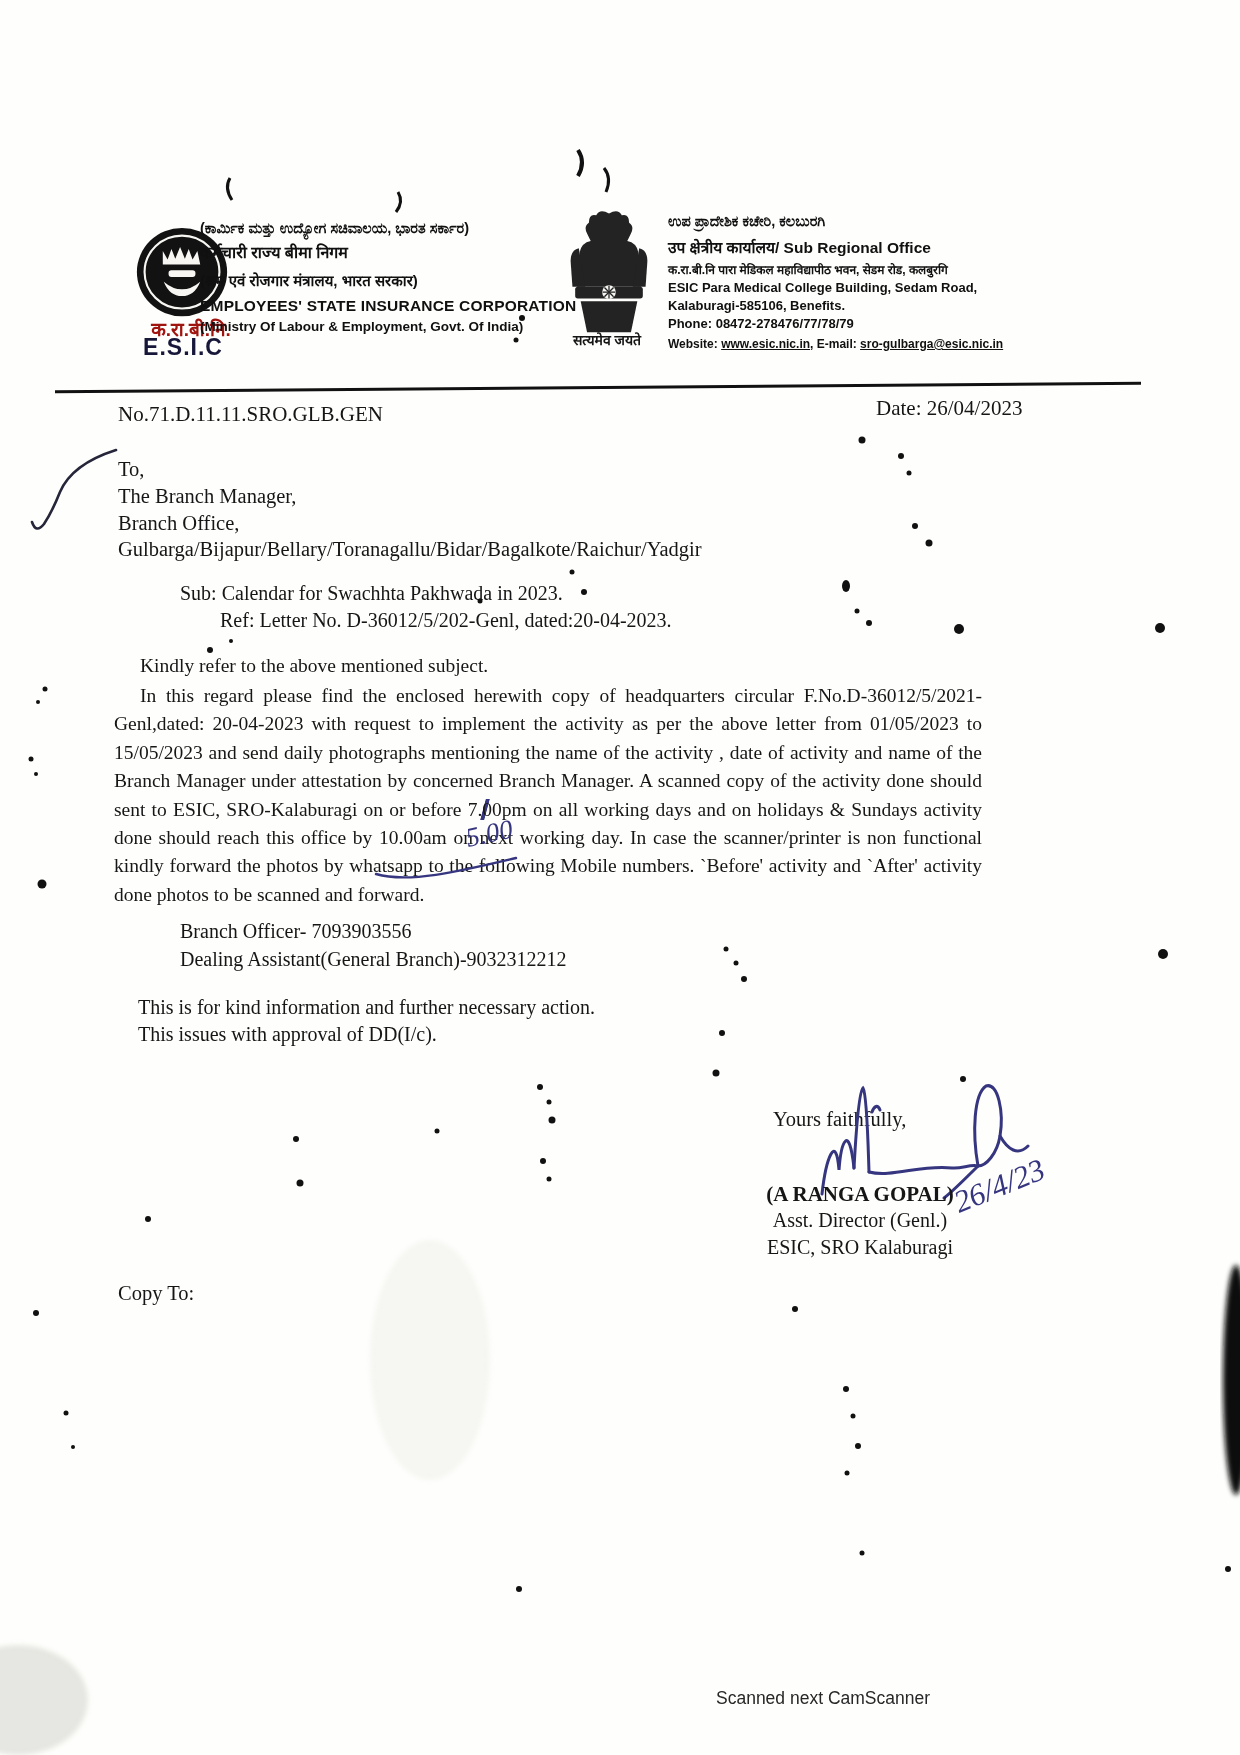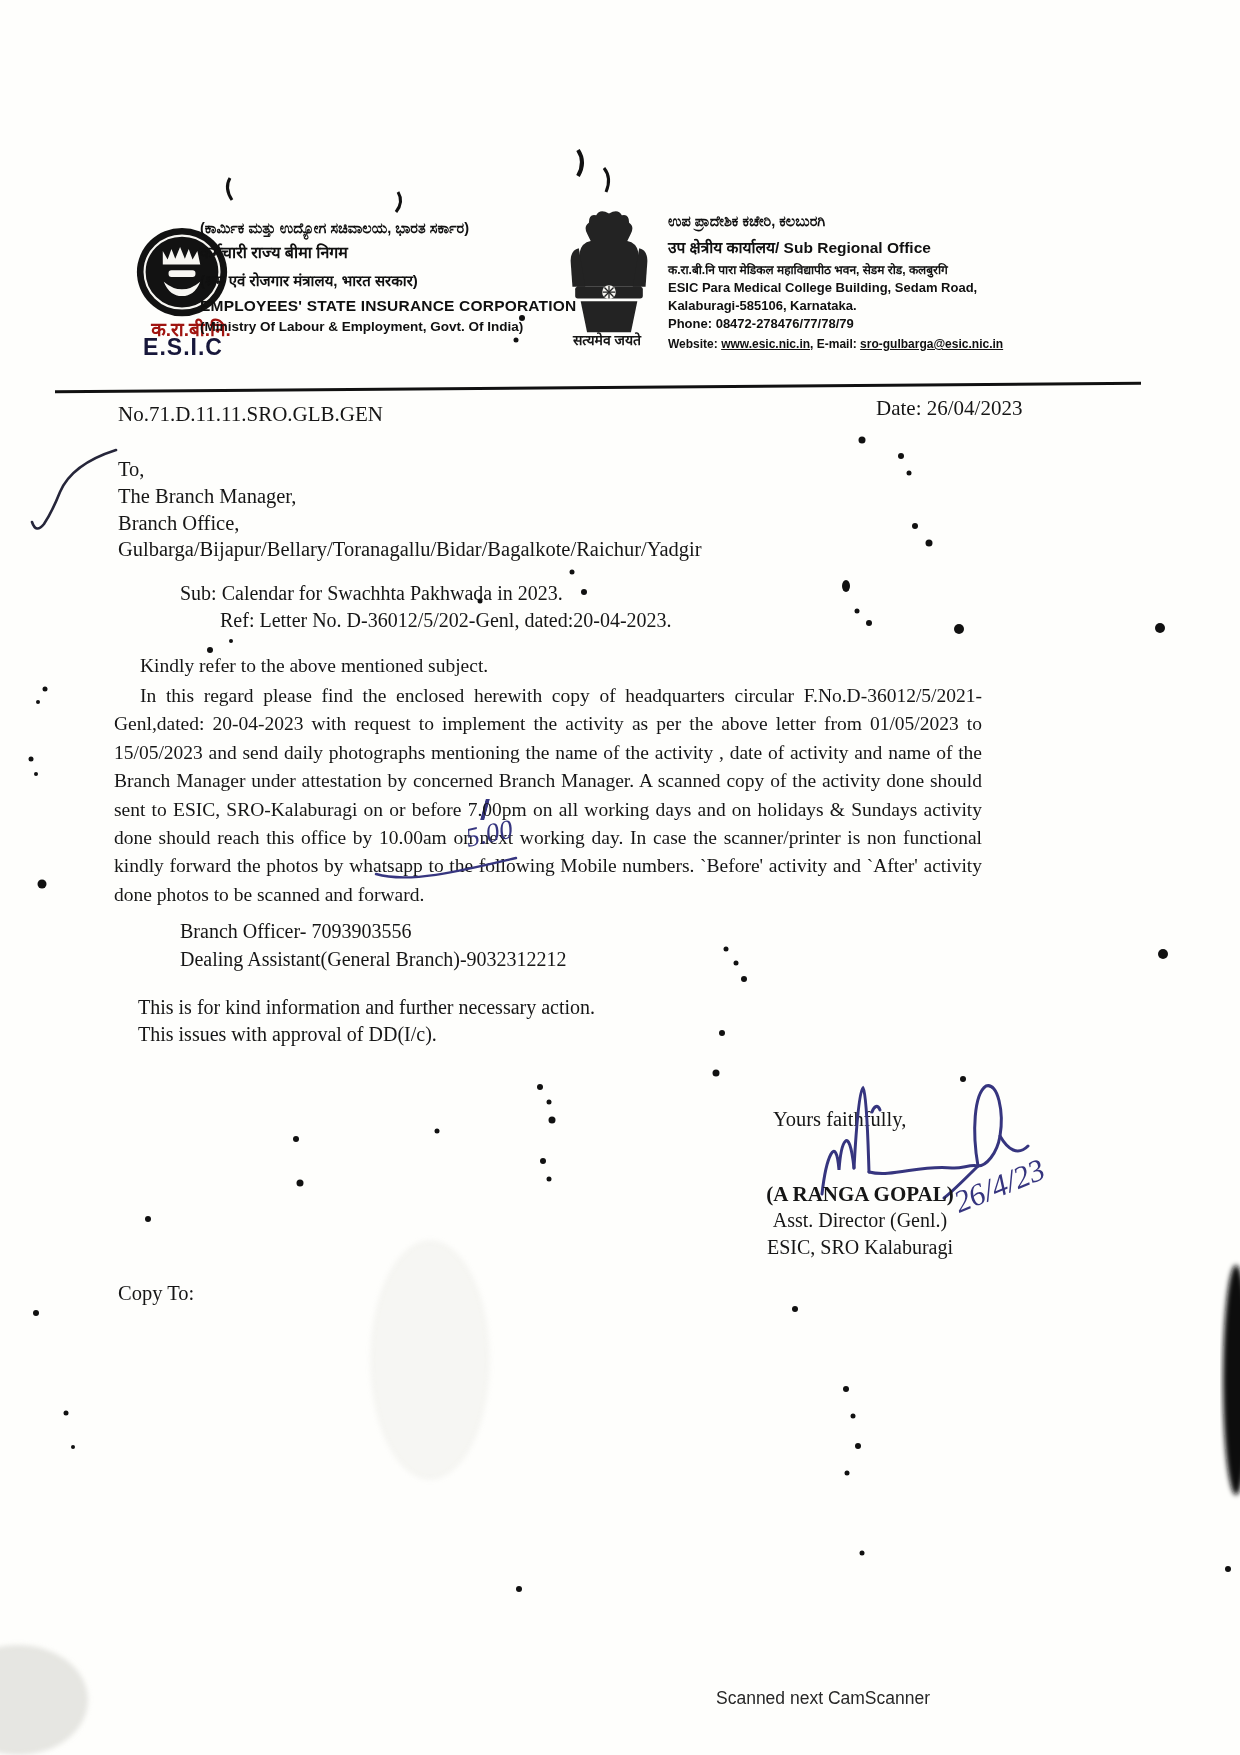--- a/index.html
+++ b/index.html
@@ -125,21 +125,21 @@
           <line x1="50" y1="87" x2="40" y2="97"></line>
       </g>
     </svg>
     <div class="emblem-motto">सत्यमेव जयते</div>
 
     <div class="lh-right">
       <div class="rtk1">ಉಪ ಪ್ರಾದೇಶಿಕ ಕಚೇರಿ, ಕಲಬುರಗಿ</div>
       <div class="rt2">उप क्षेत्रीय कार्यालय/ Sub Regional Office</div>
       <div class="rt3">क.रा.बी.नि पारा मेडिकल महाविद्यापीठ भवन, सेडम रोड, कलबुरगि</div>
       <div class="rt4">ESIC Para Medical College Building, Sedam Road,</div>
-      <div class="rt5">Kalaburagi-585106, Karnataka.</div>
+      <div class="rt5">Kalaburagi-585106, Benefits.</div>
       <div class="rt6">Phone: 08472-278476/77/78/79</div>
       <div class="rt7"><span>Website: </span><span class="lnk">www.esic.nic.in</span><span>, E-mail: </span><span class="lnk">sro-gulbarga@esic.nic.in</span></div>
     </div>
 
     <div class="rule"></div>
   </div>
 
   <div class="refno">No.71.D.11.11.SRO.GLB.GEN</div>
   <div class="ldate">Date: 26/04/2023</div>
 

